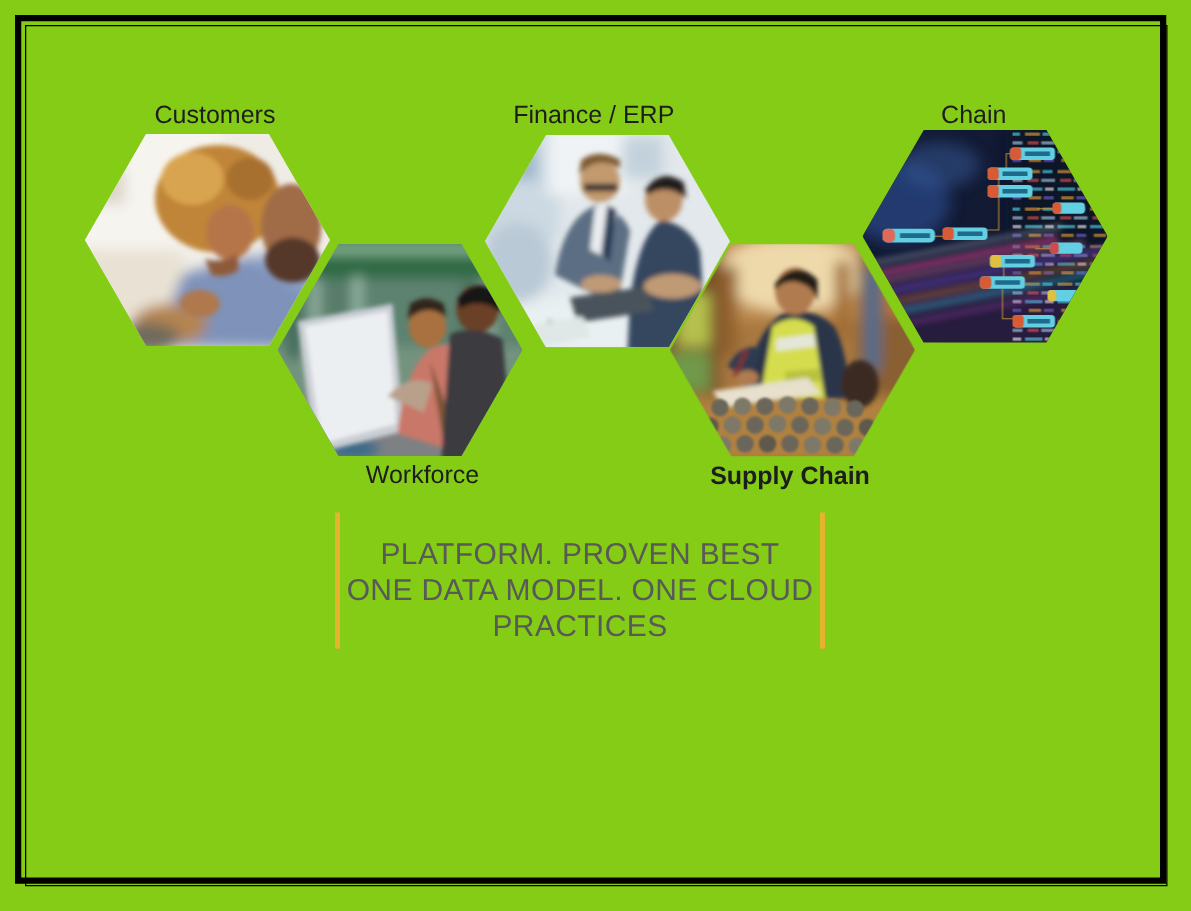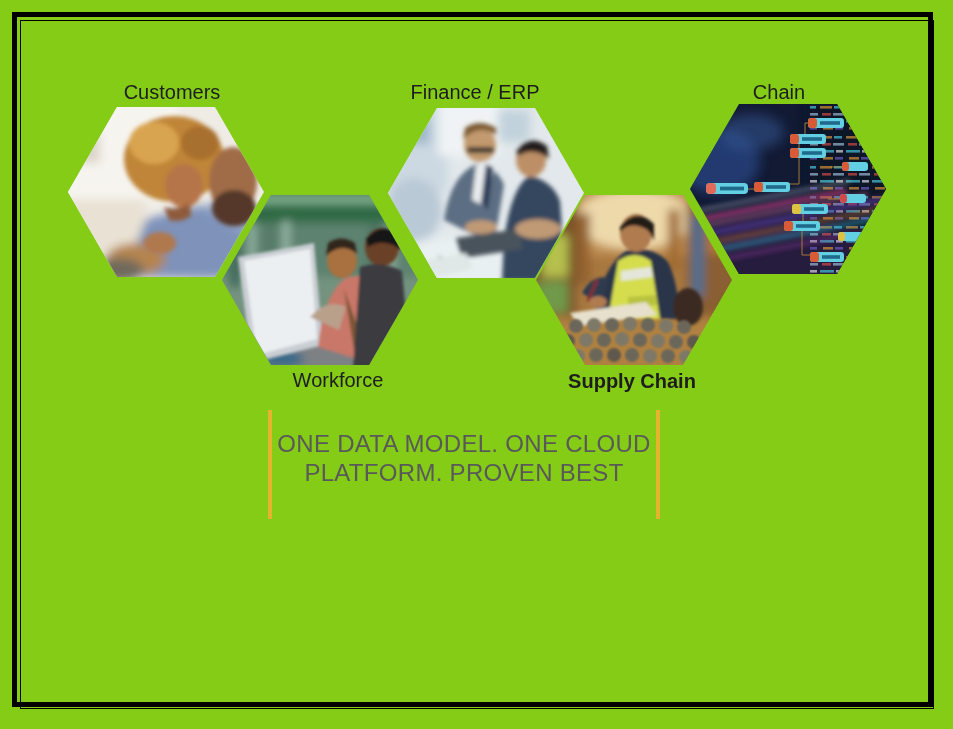--- a/index.html
+++ b/index.html
@@ -328,17 +328,18 @@
           <circle cx="114" cy="161" r="7" fill="#7d7868"></circle>
           <circle cx="132" cy="161" r="7"></circle>
           <circle cx="150" cy="162" r="7" fill="#7d7868"></circle>
       </g>
     </svg>
   </div>
 
   <div class="accent-bar bar-left" style="background: rgb(229, 179, 46);"></div>
   <div class="accent-bar bar-right" style="background: rgb(229, 179, 46);"></div>
   <div class="headline" style="color: rgb(89, 89, 89);">
+    <div>PLATFORM. PROVEN BEST</div>
     <div>ONE DATA MODEL. ONE CLOUD</div>
-    <div>PLATFORM. PROVEN BEST</div>
+    <div>PRACTICES</div>
   </div>
 
 </div>
 
 </body></html>

